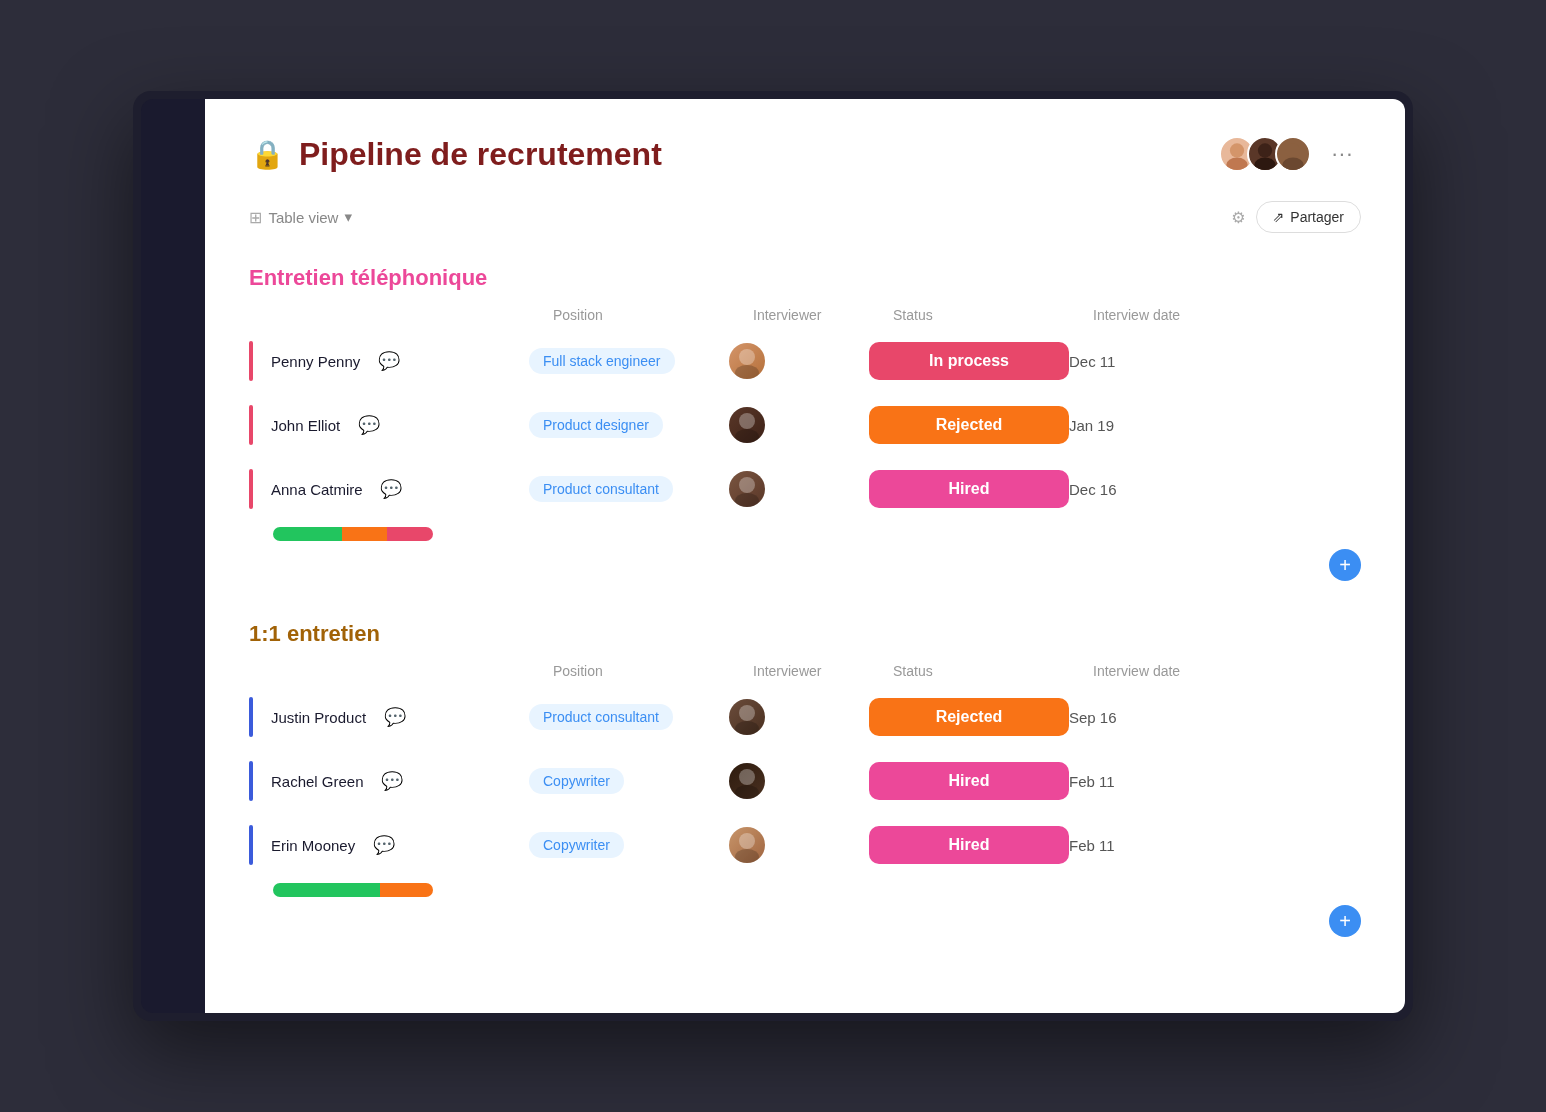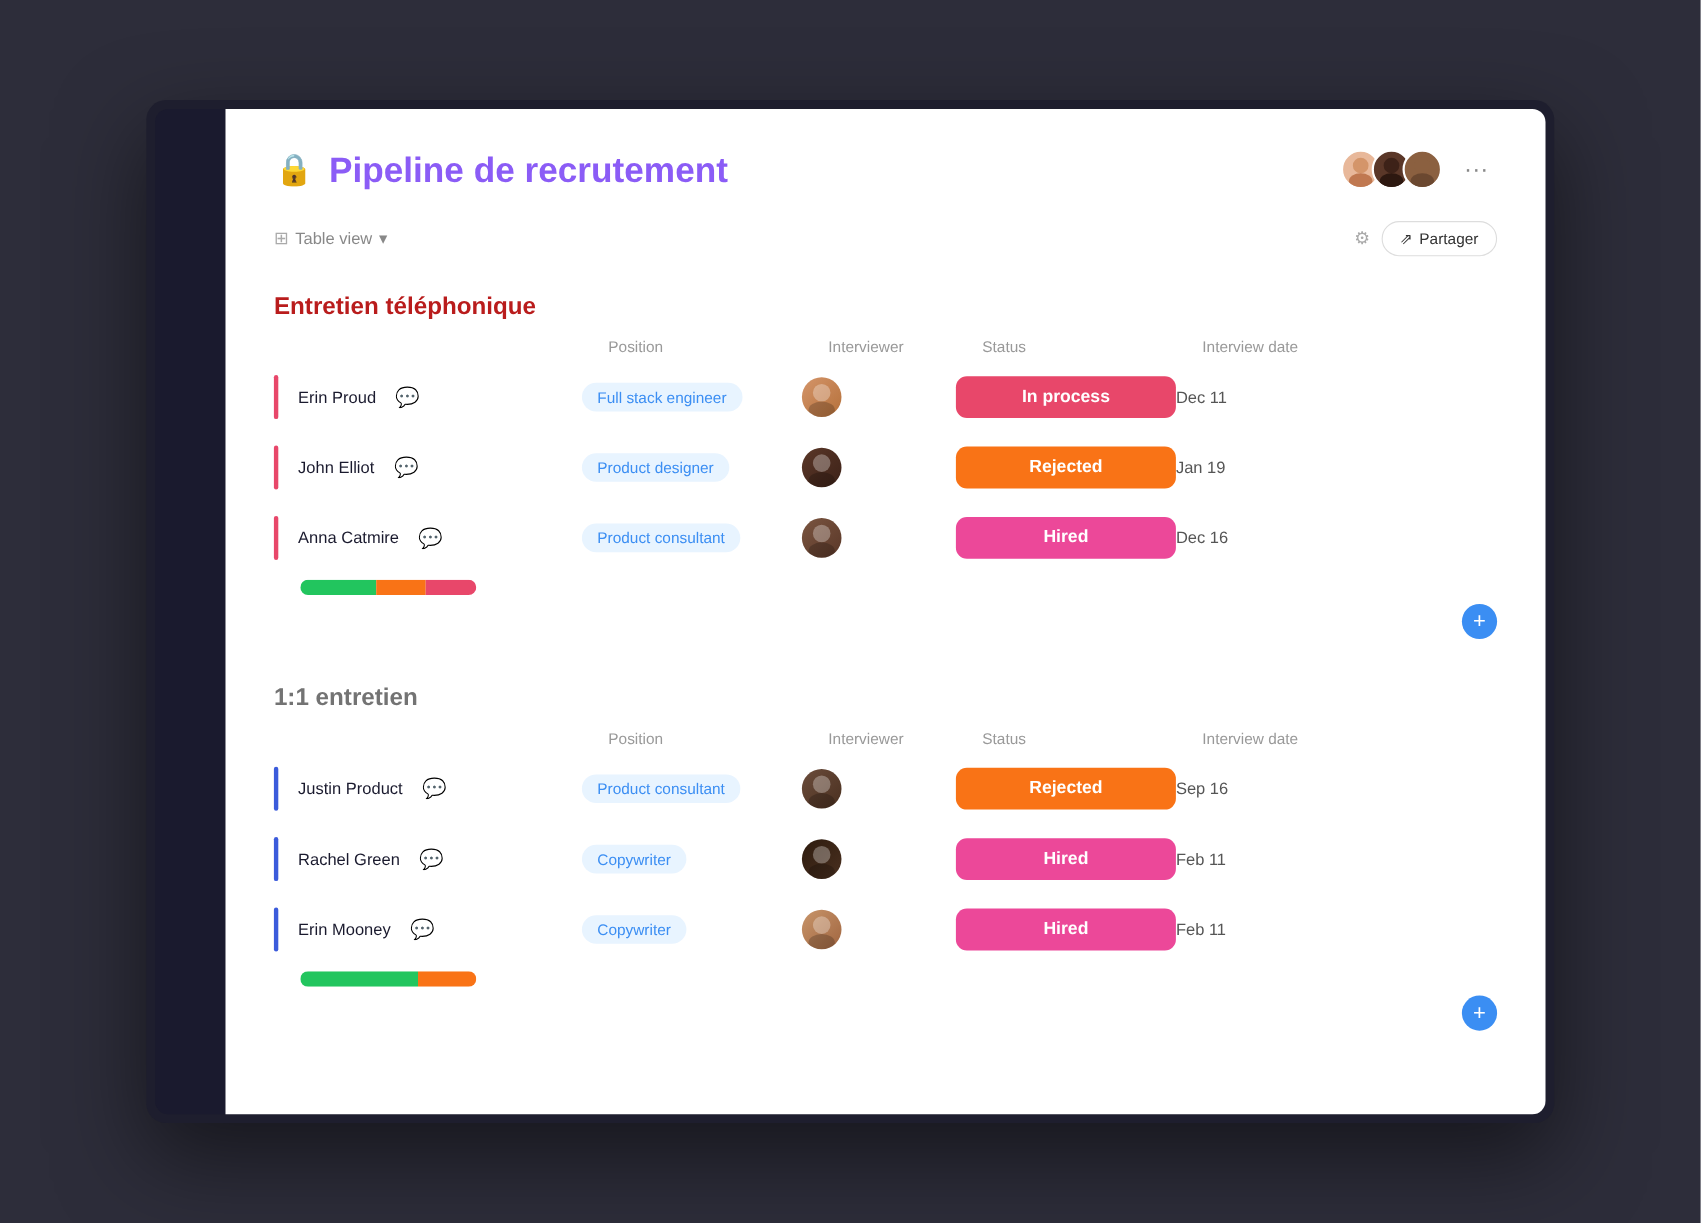--- a/index.html
+++ b/index.html
@@ -53,21 +53,21 @@
       align-items: center;
       justify-content: center;
     }
     .lock-icon {
       font-size: 28px;
       color: #e8476a;
     }
     .page-title {
       font-size: 32px;
       font-weight: 700;
-      color: #8b5cf6;
+      color: #7f1d1d;
     }
     .header-right {
       display: flex;
       align-items: center;
       gap: 12px;
     }
     .avatars-group {
       display: flex;
     }
     .avatar-circle {
@@ -144,22 +144,22 @@
     .section-header {
       display: flex;
       align-items: center;
       justify-content: space-between;
       margin-bottom: 16px;
     }
     .section-title {
       font-size: 22px;
       font-weight: 700;
     }
-    .section-title.pink { color: #b91c1c; }
-    .section-title.blue { color: #737373; }
+    .section-title.pink { color: #ec4899; }
+    .section-title.blue { color: #a16207; }
     .add-btn {
       width: 32px;
       height: 32px;
       border-radius: 50%;
       background: #3b8ef3;
       color: #fff;
       border: none;
       font-size: 20px;
       cursor: pointer;
       display: flex;
@@ -340,21 +340,21 @@
           <div class="col-header"></div>
           <div class="col-header">Position</div>
           <div class="col-header">Interviewer</div>
           <div class="col-header">Status</div>
           <div class="col-header">Interview date</div>
         </div>
 
       <div class="table-row">
         <div class="row-name-cell">
           <div class="row-border-pink"></div>
-          <span class="candidate-name">Erin Proud</span>
+          <span class="candidate-name">Penny Penny</span>
           <span class="comment-icon">💬</span>
         </div>
         <div>
           <span class="position-tag">Full stack engineer</span>
         </div>
         <div>
           <div class="interviewer-avatar face-f1">
             <svg width="36" height="36" viewBox="0 0 36 36">
               <circle cx="18" cy="14" r="8" fill="rgba(255,255,255,0.3)"></circle>
               <ellipse cx="18" cy="30" rx="12" ry="8" fill="rgba(0,0,0,0.2)"></ellipse>

